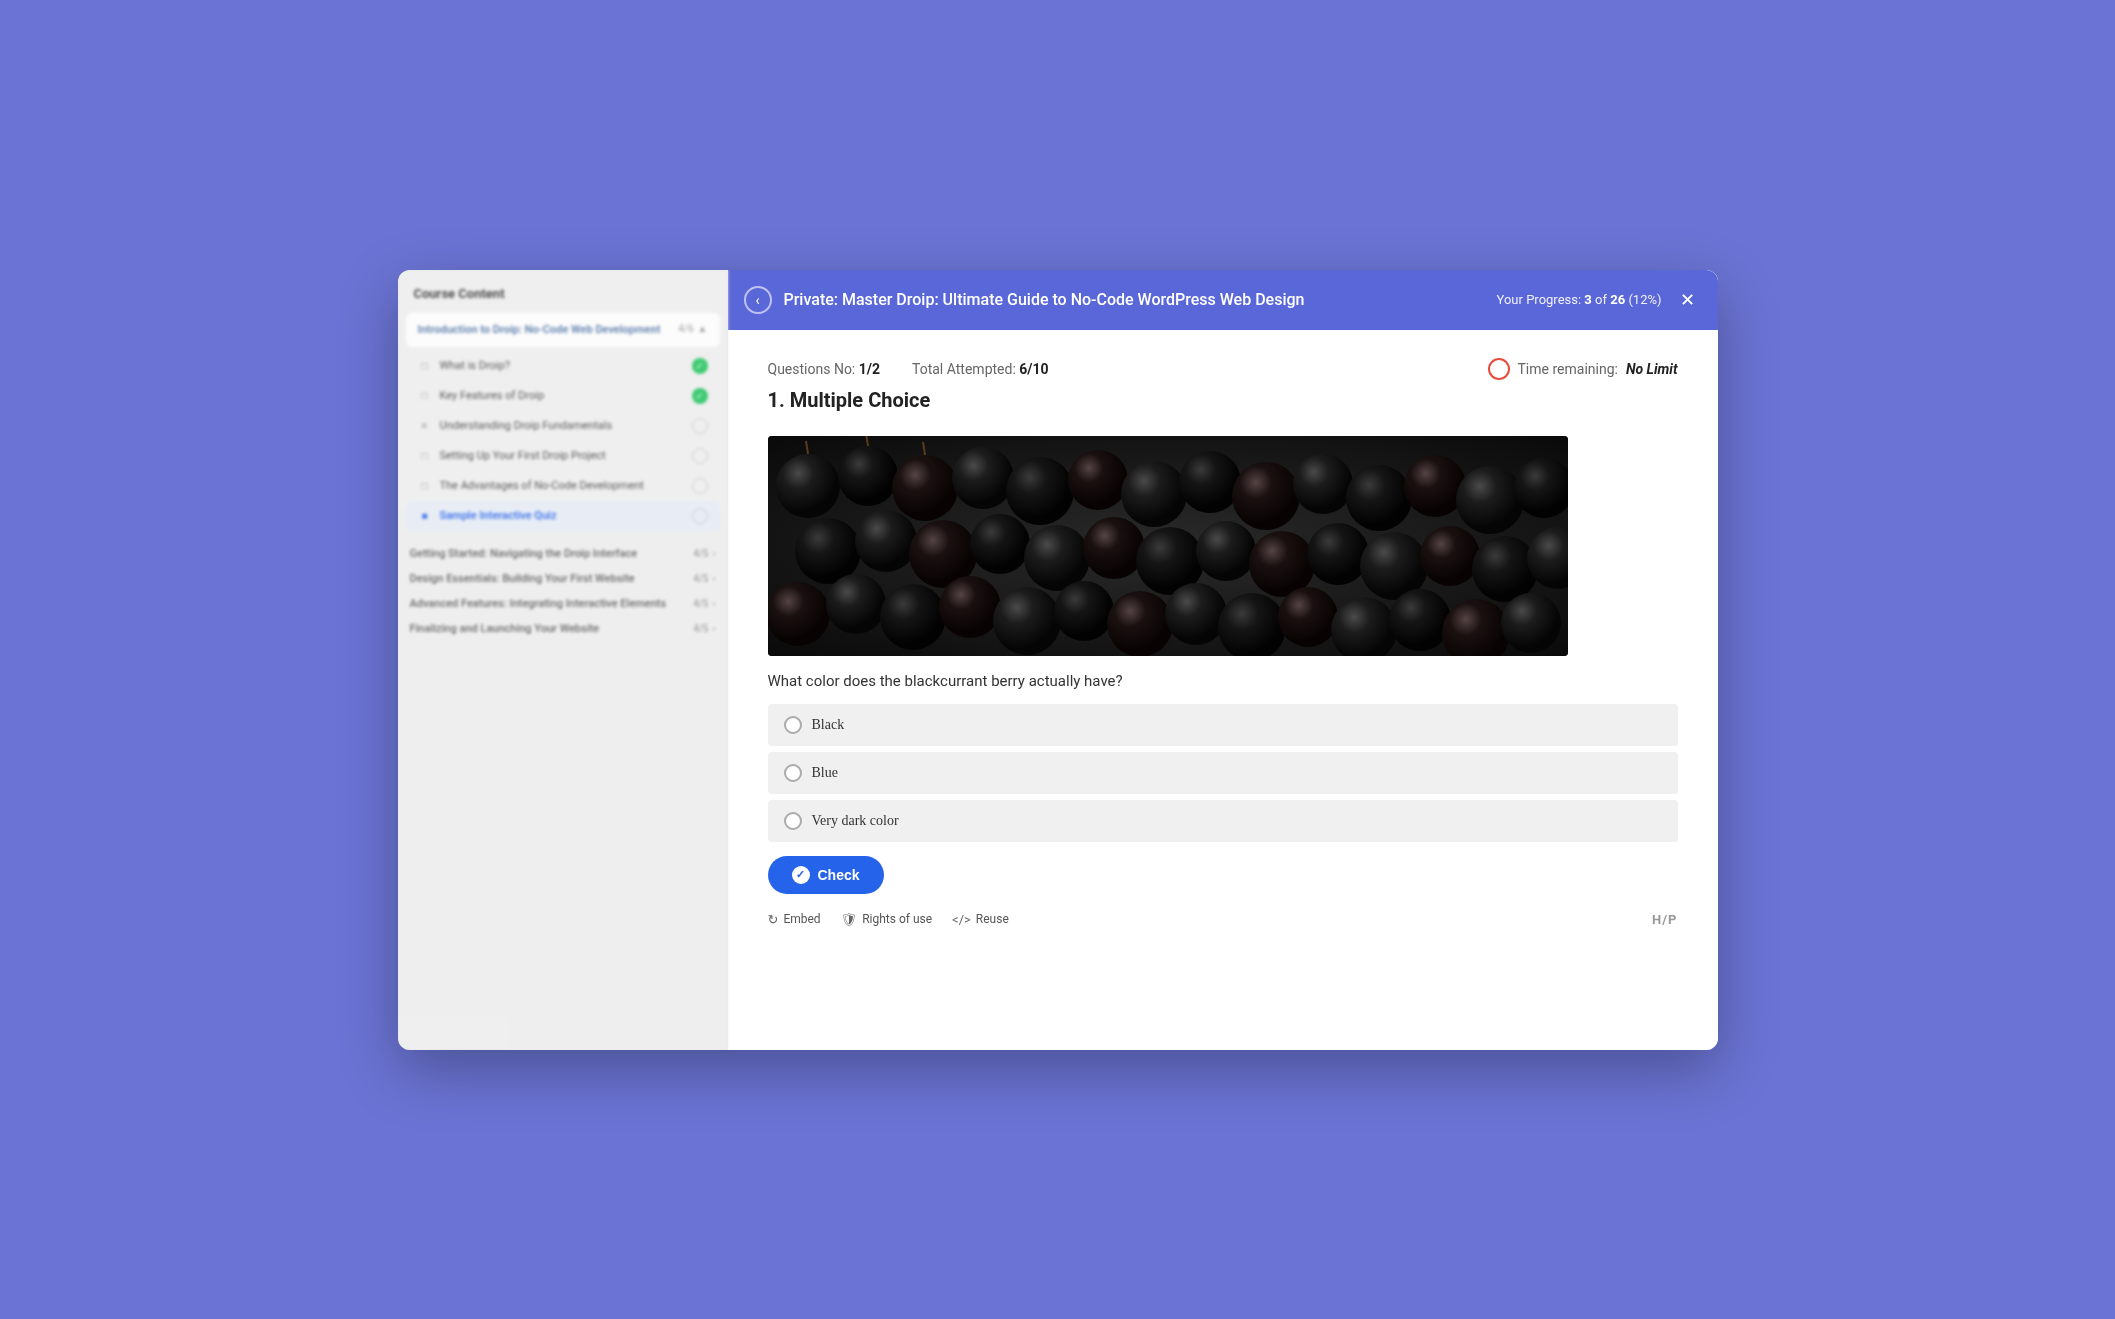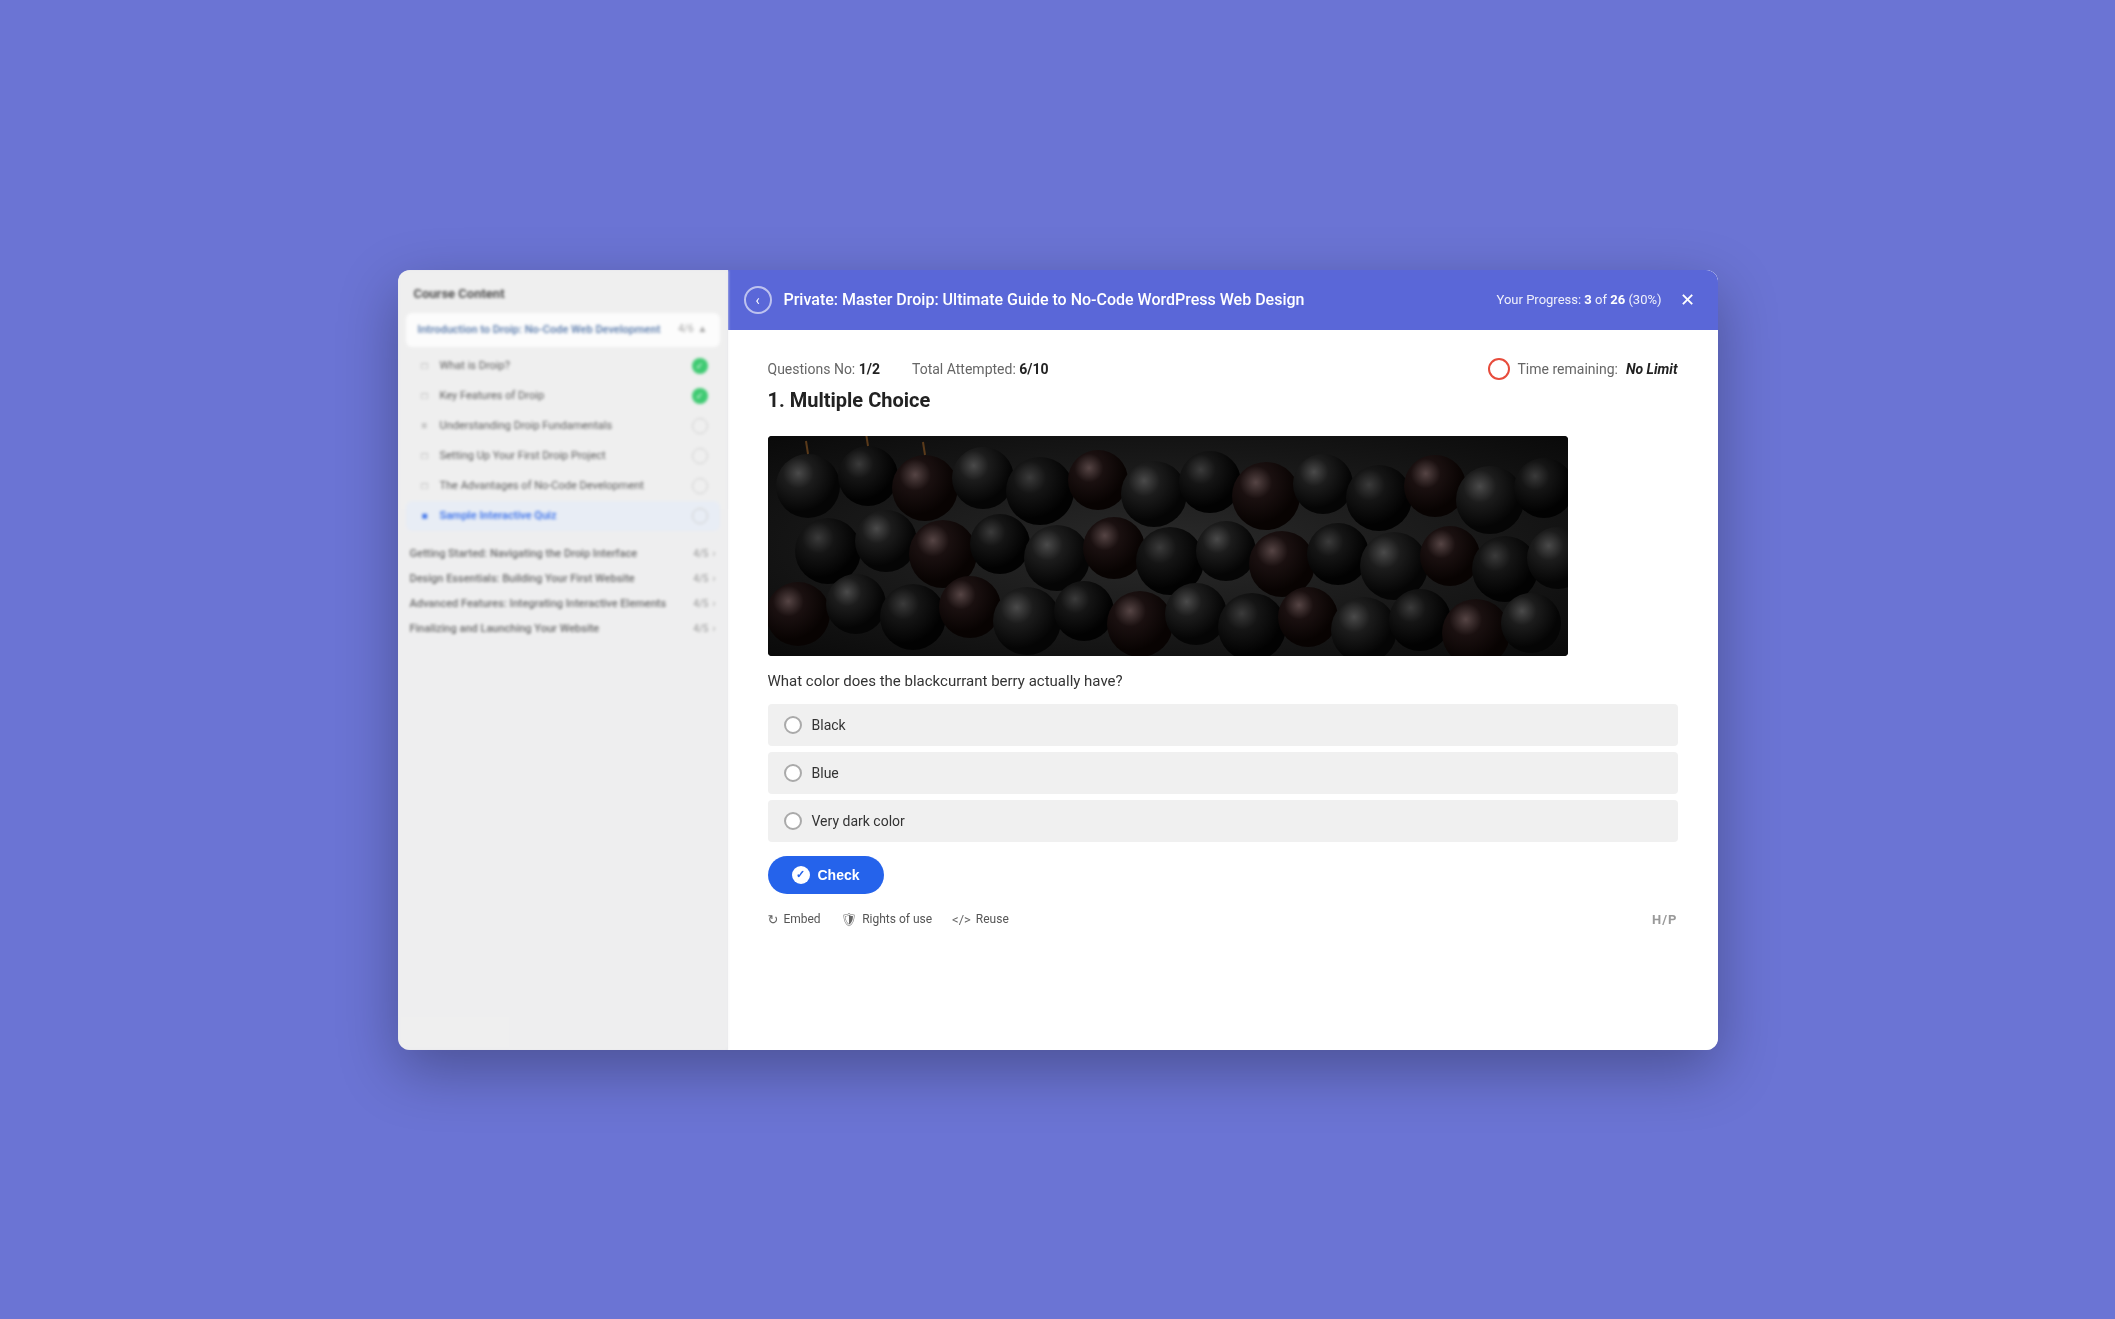--- a/index.html
+++ b/index.html
@@ -257,20 +257,21 @@
       width: 18px;
       height: 18px;
       border-radius: 50%;
       border: 2px solid #aaa;
       flex-shrink: 0;
       background: white;
     }
     .option-label {
       font-size: 14px;
       color: #333;
+      font-family: Liberation Serif, serif;
     }
     .check-btn {
       margin-top: 14px;
       background: #2563eb;
       color: white;
       border: none;
       border-radius: 24px;
       padding: 10px 24px;
       font-size: 14px;
       font-weight: 600;
@@ -408,21 +409,21 @@
     <div class="top-bar">
       <div class="back-btn">
         <span>‹</span>
       </div>
       <div class="top-bar-title">Private: Master Droip: Ultimate Guide to No-Code WordPress Web Design</div>
       <div class="top-bar-progress">
         <span>Your Progress:</span>
         <strong>3</strong>
         <span> of </span>
         <strong>26</strong>
-        <span> (</span><span>30%</span><span>)</span>
+        <span> (</span><span>12%</span><span>)</span>
       </div>
       <div class="close-btn">
         <span>✕</span>
       </div>
     </div>
 
     <div class="quiz-content">
 
       <div class="quiz-meta-row">
         <div class="quiz-meta-item">

